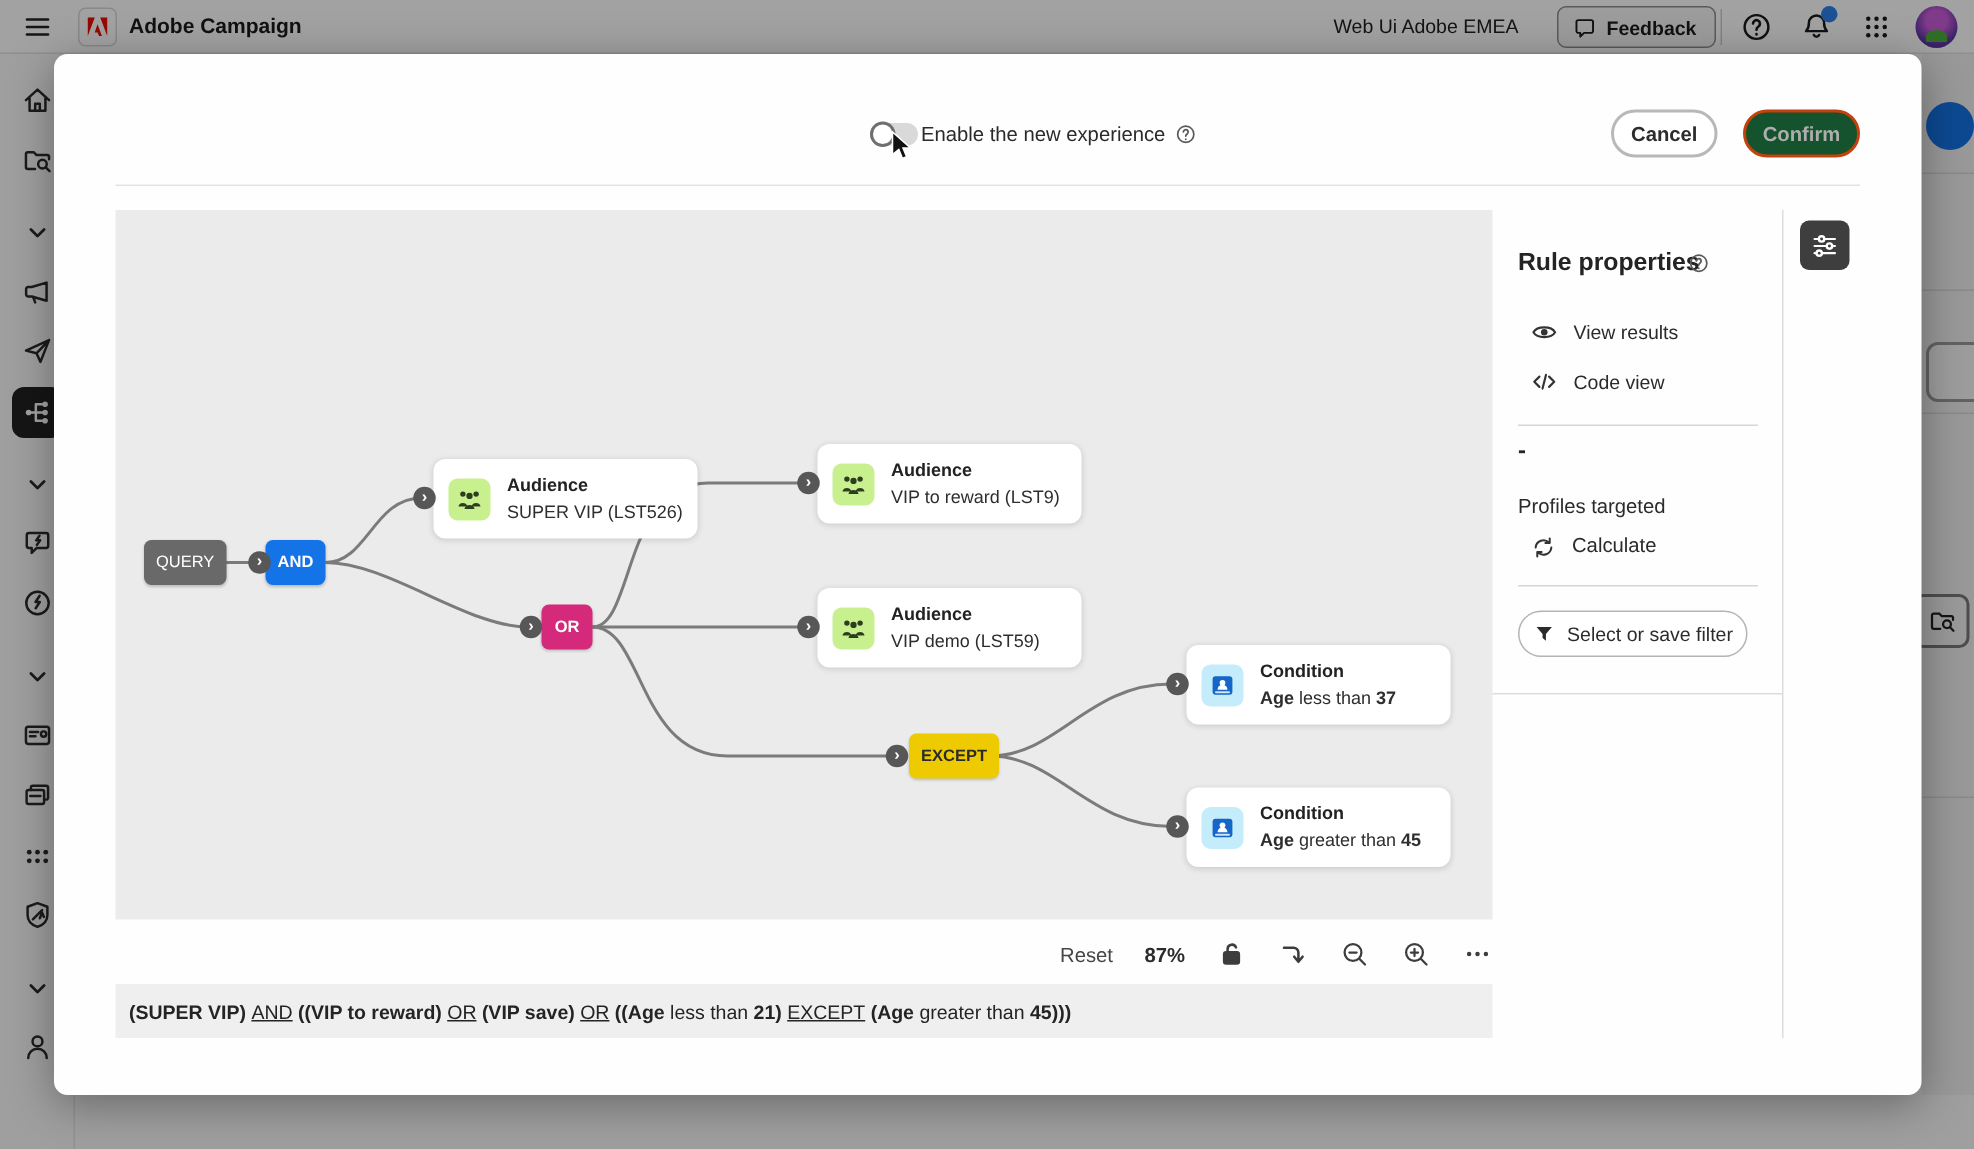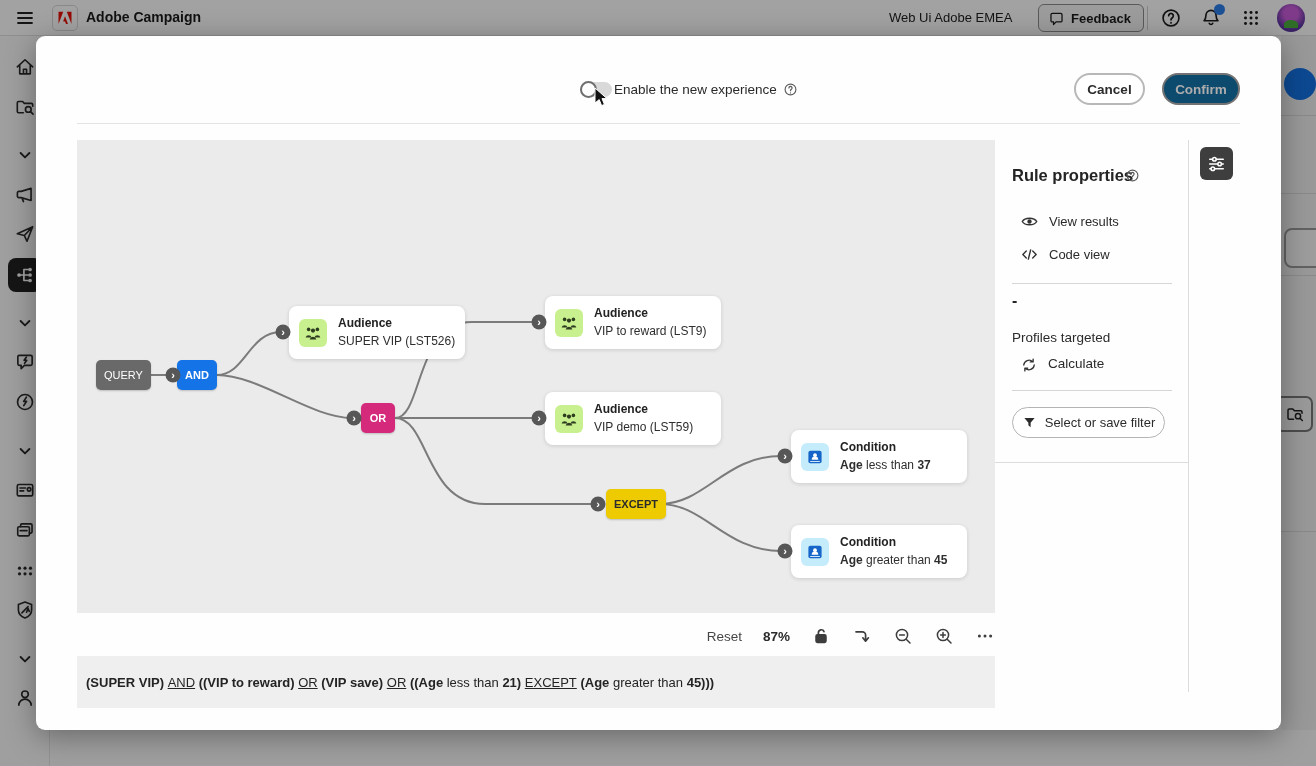--- a/index.html
+++ b/index.html
@@ -40,42 +40,42 @@
   
   #modal{position:absolute;left:36px;top:36px;width:1245px;height:694px;background:#FEFEFE;border-radius:9px;box-shadow:0 6px 30px rgba(0,0,0,.35);}
   .m-title{position:absolute;left:41px;top:36px;font-size:28px;font-weight:800;color:#242424;letter-spacing:.2px;}
   .m-toggle{position:absolute;left:544px;top:45px;width:32px;height:17px;}
   .m-track{position:absolute;left:0;top:1px;width:32px;height:15px;border-radius:8px;background:#D9D9D9;}
   .m-knob{position:absolute;left:0;top:0;width:17px;height:17px;border-radius:50%;background:#fff;border:2px solid #6F6F6F;}
   .m-toggle-label{position:absolute;left:578px;top:46px;font-size:13.5px;color:#2a2a2a;}
   .m-help{position:absolute;left:747px;top:46px;width:15px;height:15px;color:#5a5a5a;}
   .btn{position:absolute;top:37px;height:32px;border-radius:16px;font-size:13.5px;font-weight:700;display:flex;align-items:center;justify-content:center;}
   .btn-cancel{left:1038px;width:71px;background:#fff;border:2px solid #B8B8B8;color:#2c2c2c;}
-  .btn-confirm{left:1126px;width:78px;background:#0c4a6e;border:2px solid #737373;color:#ADADAD;}
+  .btn-confirm{left:1126px;width:78px;background:#14532d;border:2px solid #c2410c;color:#ADADAD;}
   .m-hdiv{position:absolute;left:41px;top:87px;width:1163px;height:1px;background:#E3E3E3;}
 
   
   .canvas{position:absolute;left:41px;top:104px;width:918px;height:473px;background:#EBEBEB;overflow:hidden;}
   .edges{position:absolute;left:0;top:0;}
   .op{position:absolute;height:30px;border-radius:5px;color:#fff;font-size:11px;display:flex;align-items:center;justify-content:center;padding:0 8px;box-shadow:0 1px 2px rgba(0,0,0,.2);}
   .card{position:absolute;width:176px;height:53px;background:#fff;border-radius:8px;box-shadow:0 1px 4px rgba(0,0,0,.14);display:flex;align-items:center;padding:0 10px;gap:11px;}
   .card .badge{width:28px;height:28px;border-radius:6px;display:flex;align-items:center;justify-content:center;flex:0 0 auto;}
   .card .badge svg{width:20px;height:20px;}
   .card .tt{font-size:12px;font-weight:700;color:#222;line-height:1.45;}
   .card .st{font-size:12px;color:#2e2e2e;line-height:1.45;white-space:nowrap;}
   .conn{position:absolute;width:15px;height:15px;border-radius:50%;background:#575757;color:#fff;font-size:11px;font-weight:700;line-height:14px;text-align:center;transform:translate(-50%,-50%);}
 
   
   .c-toolbar{position:absolute;left:41px;top:585px;width:918px;height:30px;display:flex;align-items:center;justify-content:flex-end;gap:21px;color:#404040;}
   .c-toolbar .t-text{font-size:13.5px;color:#464646;}
   .c-toolbar .t-bold{font-weight:700;color:#2c2c2c;}
   .c-toolbar .t-ic{width:20px;height:20px;color:#3d3d3d;}
 
   
-  .formula{position:absolute;left:41px;top:620px;width:918px;height:52px;background:#EFEFEF;display:flex;align-items:center;padding:0 9px;font-size:13px;color:#242424;white-space:nowrap;overflow:hidden;}
+  .formula{position:absolute;left:41px;top:620px;width:918px;height:36px;background:#EFEFEF;display:flex;align-items:center;padding:0 9px;font-size:13px;color:#242424;white-space:nowrap;overflow:hidden;}
   .formula .b{font-weight:700;}
   .formula .u{text-decoration:underline;}
   .formula span{white-space:pre;}
 
   
   .rp-title{position:absolute;left:976px;top:130px;font-size:16.5px;font-weight:700;color:#242424;}
   .rp-title-help{position:absolute;left:1089px;top:132px;width:15px;height:15px;color:#5a5a5a;}
   .rp-actions{position:absolute;left:984px;top:176px;display:flex;flex-direction:column;gap:14px;}
   .rp-action{display:flex;align-items:center;gap:10px;font-size:13px;color:#2b2b2b;}
   .rp-action .ic{width:19px;height:19px;color:#333;}

